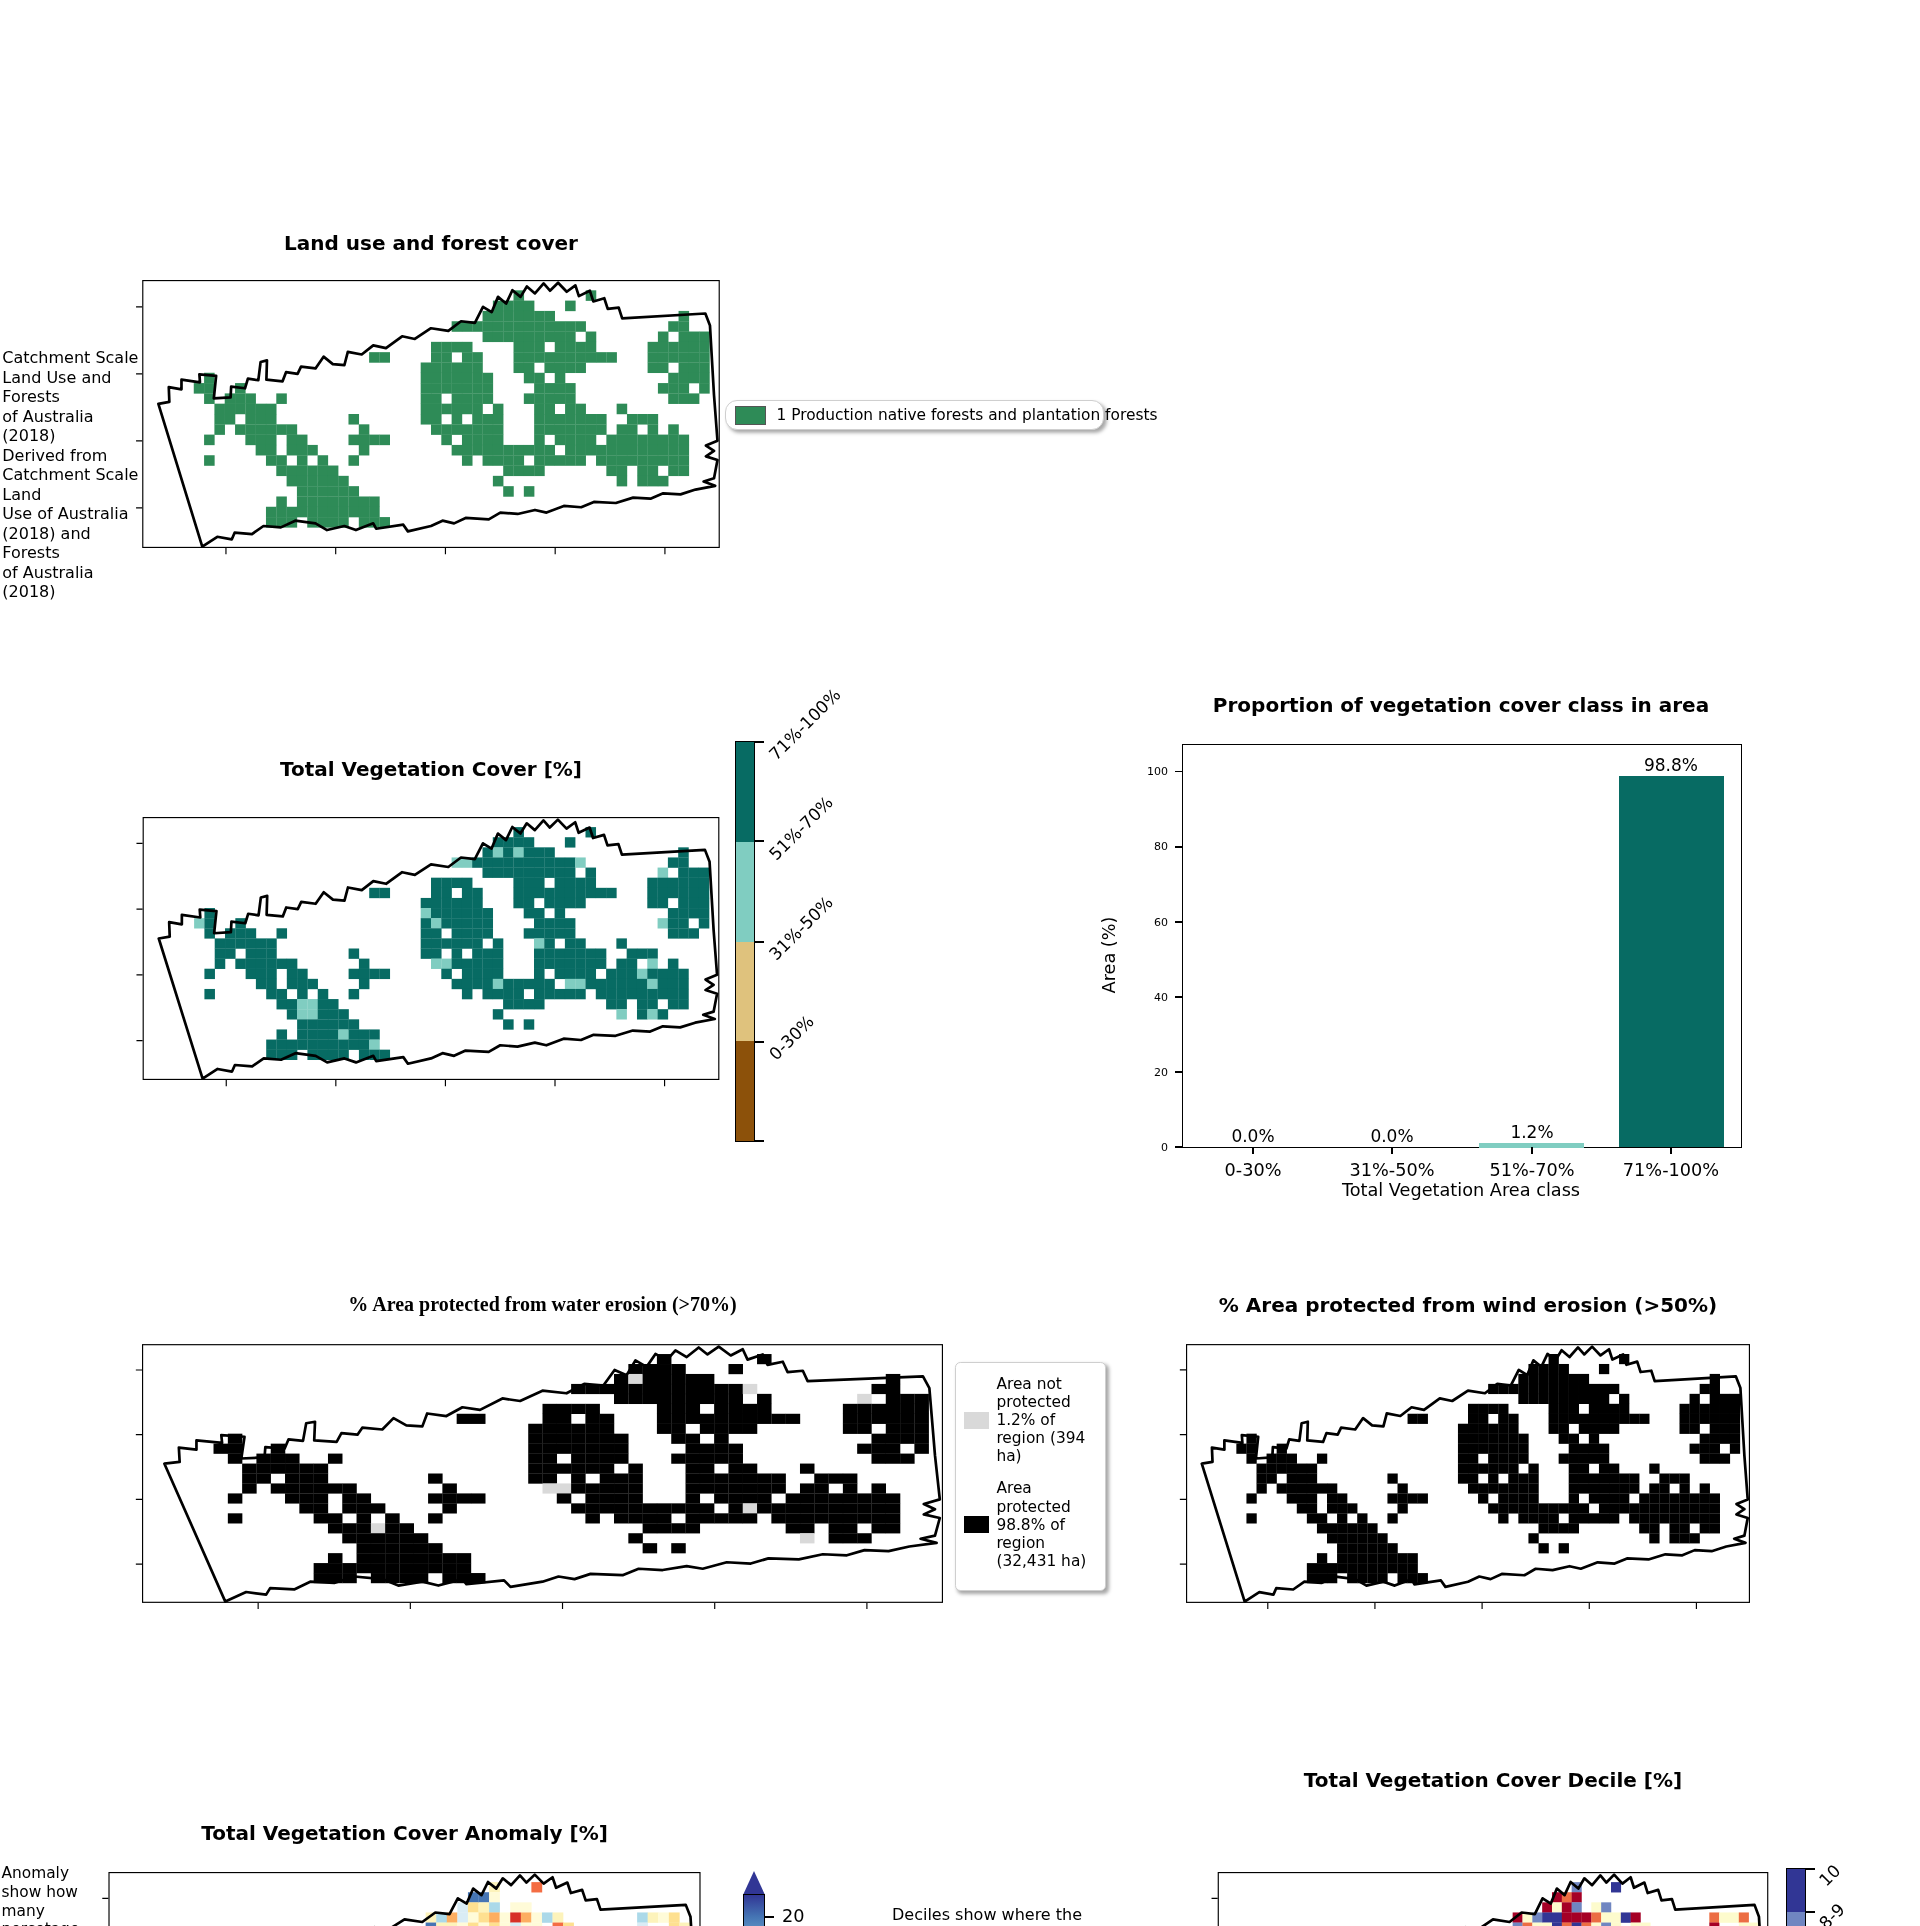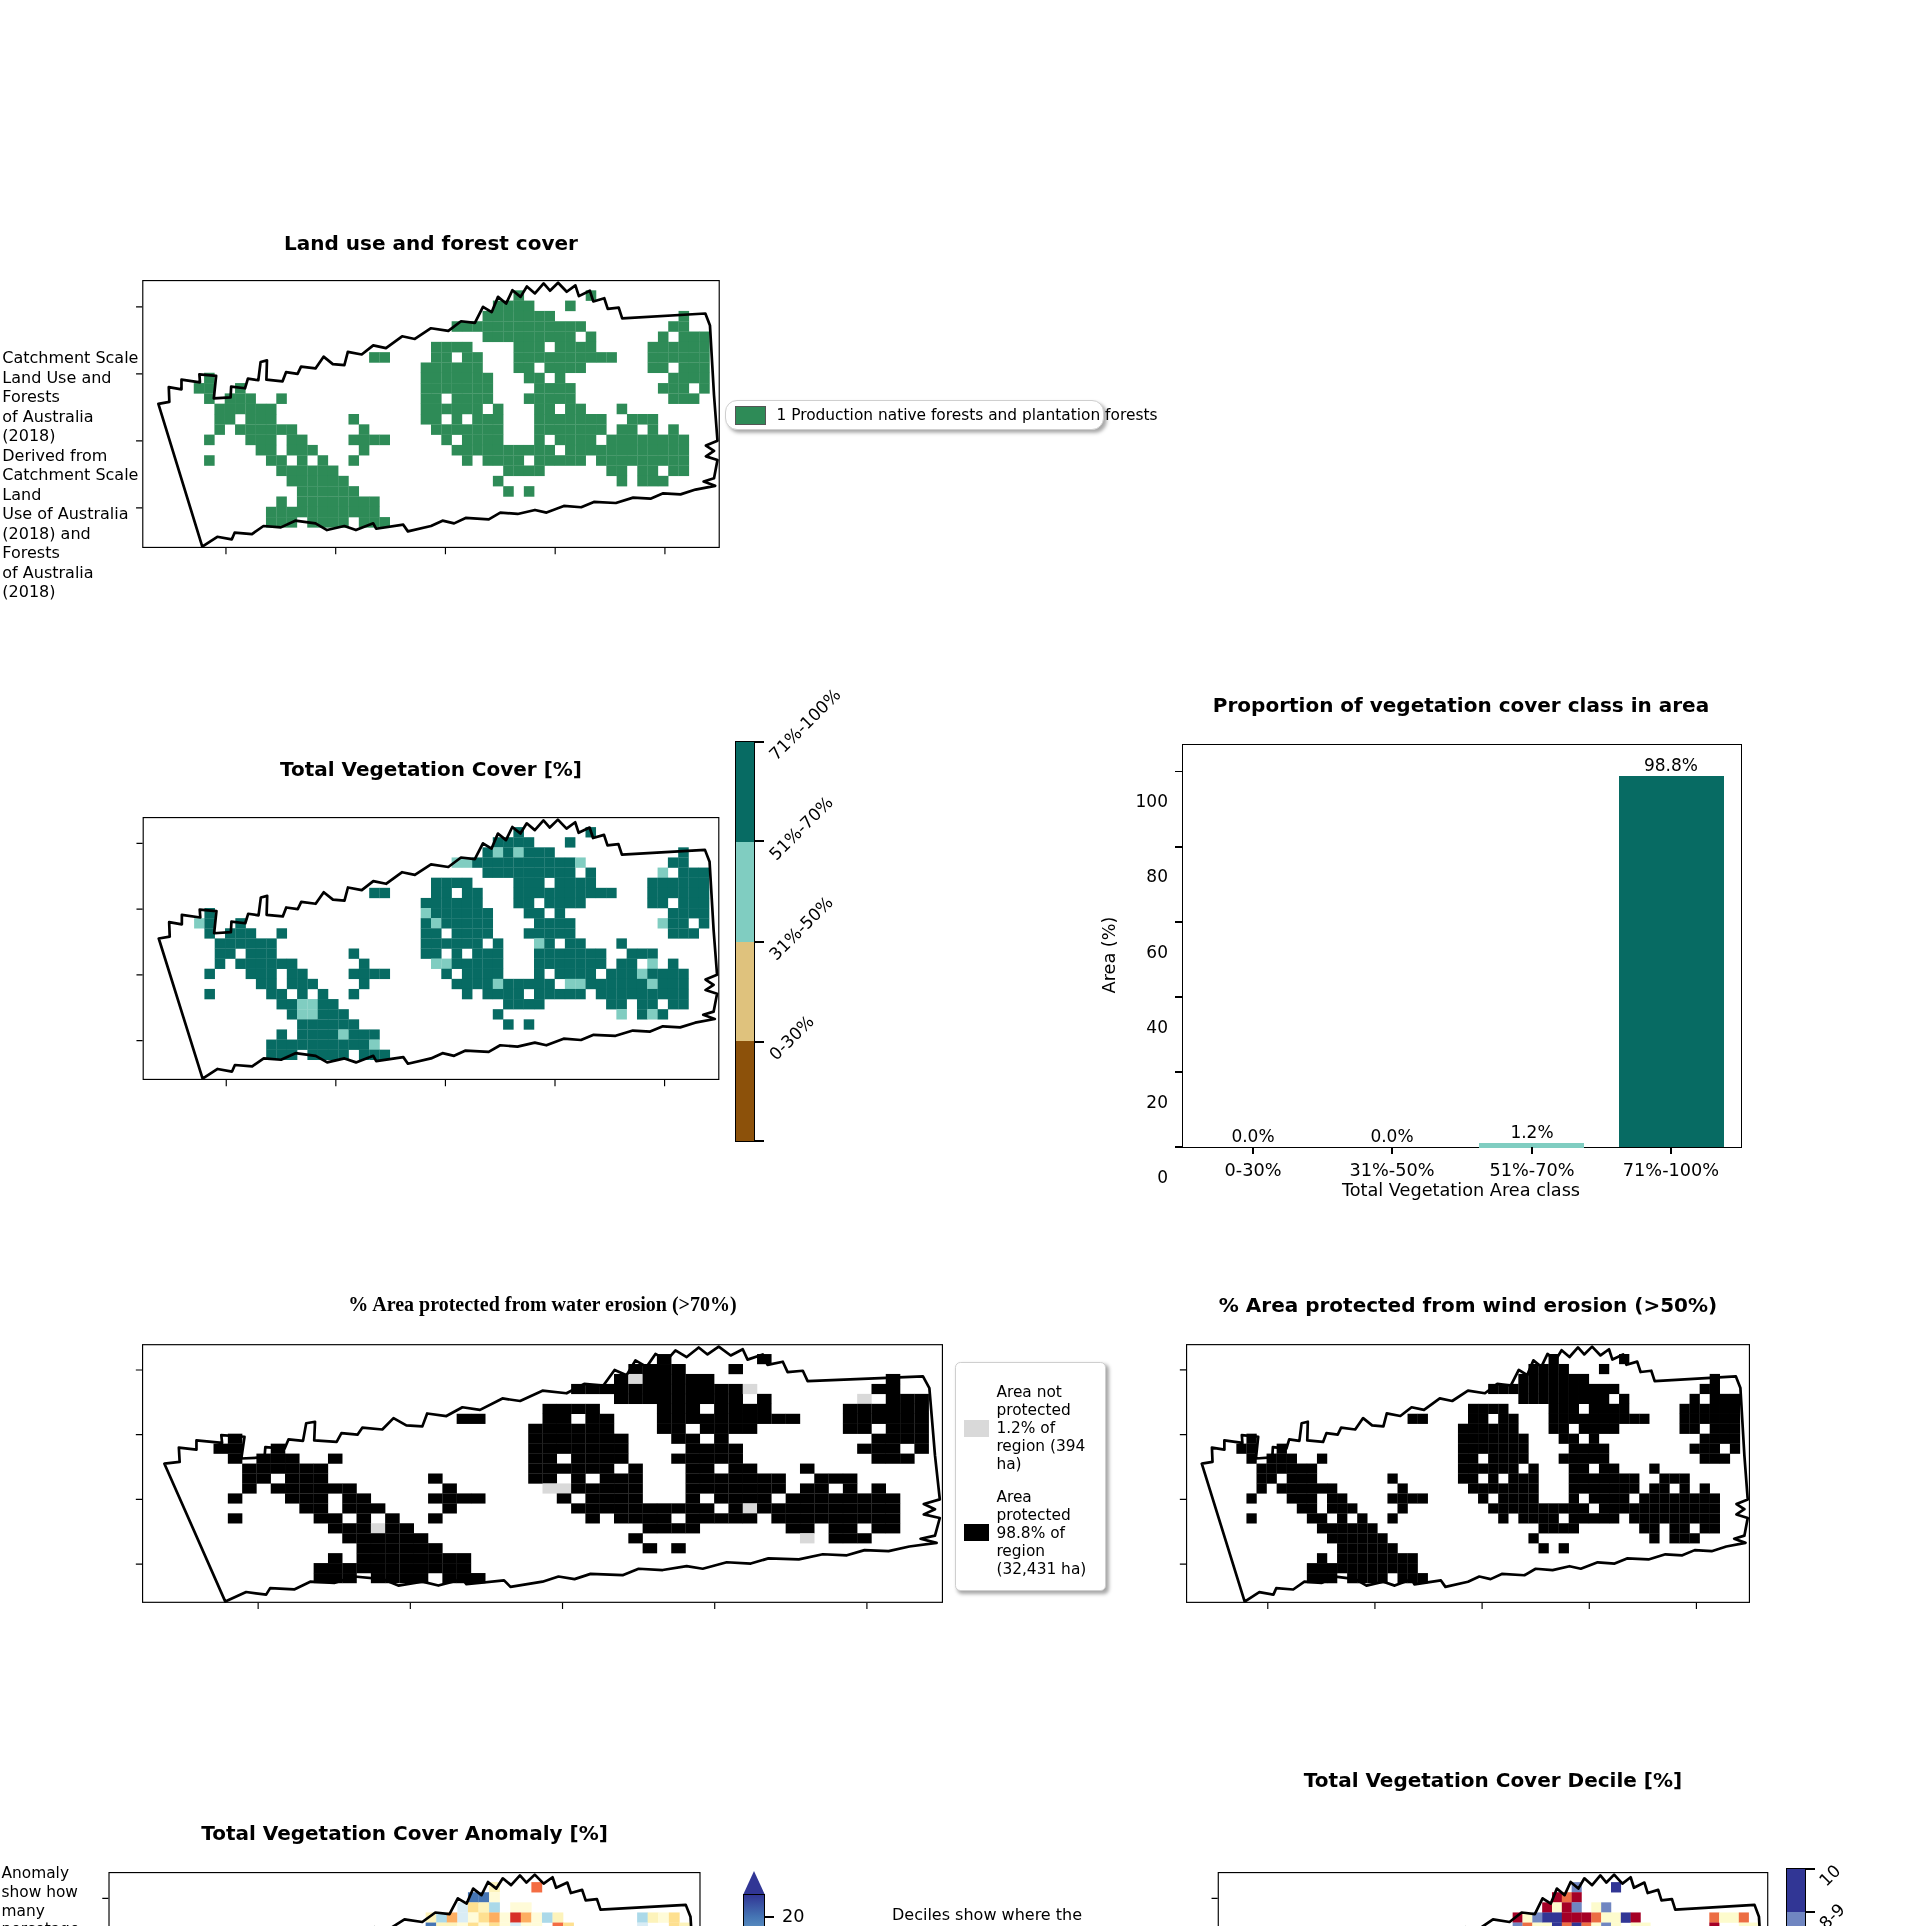--- a/index.html
+++ b/index.html
@@ -9,30 +9,30 @@
   .suptitle{font-size:37px;font-weight:bold;letter-spacing:0px;}
   .map-title{font-size:20px;font-weight:bold;text-align:center;white-space:nowrap;}
   .caption{font-size:16px;line-height:1.22;white-space:pre-line;}
   .legend-box{background:#fff;border:0.8px solid #cfcfcf;border-radius:5.4px;
               box-shadow:2.7px 2.7px 3.9px rgba(0,0,0,0.35);display:flex;align-items:center;gap:10.8px;
               padding:0 9.2px;box-sizing:border-box;}
   .legend-swatch{border:0.4px solid #555;flex:0 0 auto;}
   .legend-label{font-size:15.4px;white-space:nowrap;}
   .vlegend{background:#fff;border:0.8px solid #cfcfcf;border-radius:5.4px;
            box-shadow:2.7px 2.7px 3.9px rgba(0,0,0,0.35);box-sizing:border-box;
-           display:flex;flex-direction:column;justify-content:flex-end;gap:14px;padding:11.6px 7.7px;}
+           display:flex;flex-direction:column;justify-content:flex-start;gap:14px;padding:11.6px 7.7px;}
   .vlegend .entry{display:flex;align-items:center;gap:7.7px;}
   .vlegend .entry .legend-label{font-size:15.4px;white-space:normal;line-height:1.18;width:92px;}
   .cbar{border:1.2px solid #000;box-sizing:border-box;}
   .cbar-seg{width:100%;}
   .cbar-tick{position:absolute;background:#000;width:8.5px;height:1.5px;}
   .cbar-lab{position:absolute;font-size:17px;white-space:nowrap;transform:rotate(-45deg);
             transform-origin:0 50%;}
   .anno-tick-lab{position:absolute;font-size:17.7px;transform:translateY(-50%);}
-  .ytick-lab{position:absolute;font-size:17px;text-align:right;transform:translateY(-50%);margin-top:30px;}
+  .ytick-lab{position:absolute;font-size:11px;text-align:right;transform:translateY(-50%);}
   .xtick-lab{position:absolute;font-size:17.7px;text-align:center;transform:translateX(-50%);white-space:nowrap;}
   .bar-val{position:absolute;font-size:17px;text-align:center;transform:translateX(-50%);white-space:nowrap;}
   .axis-label{font-size:17.7px;text-align:center;}
   svg{display:block;}
 </style>
 </head>
 <body>
 
 <div id="page">
 

